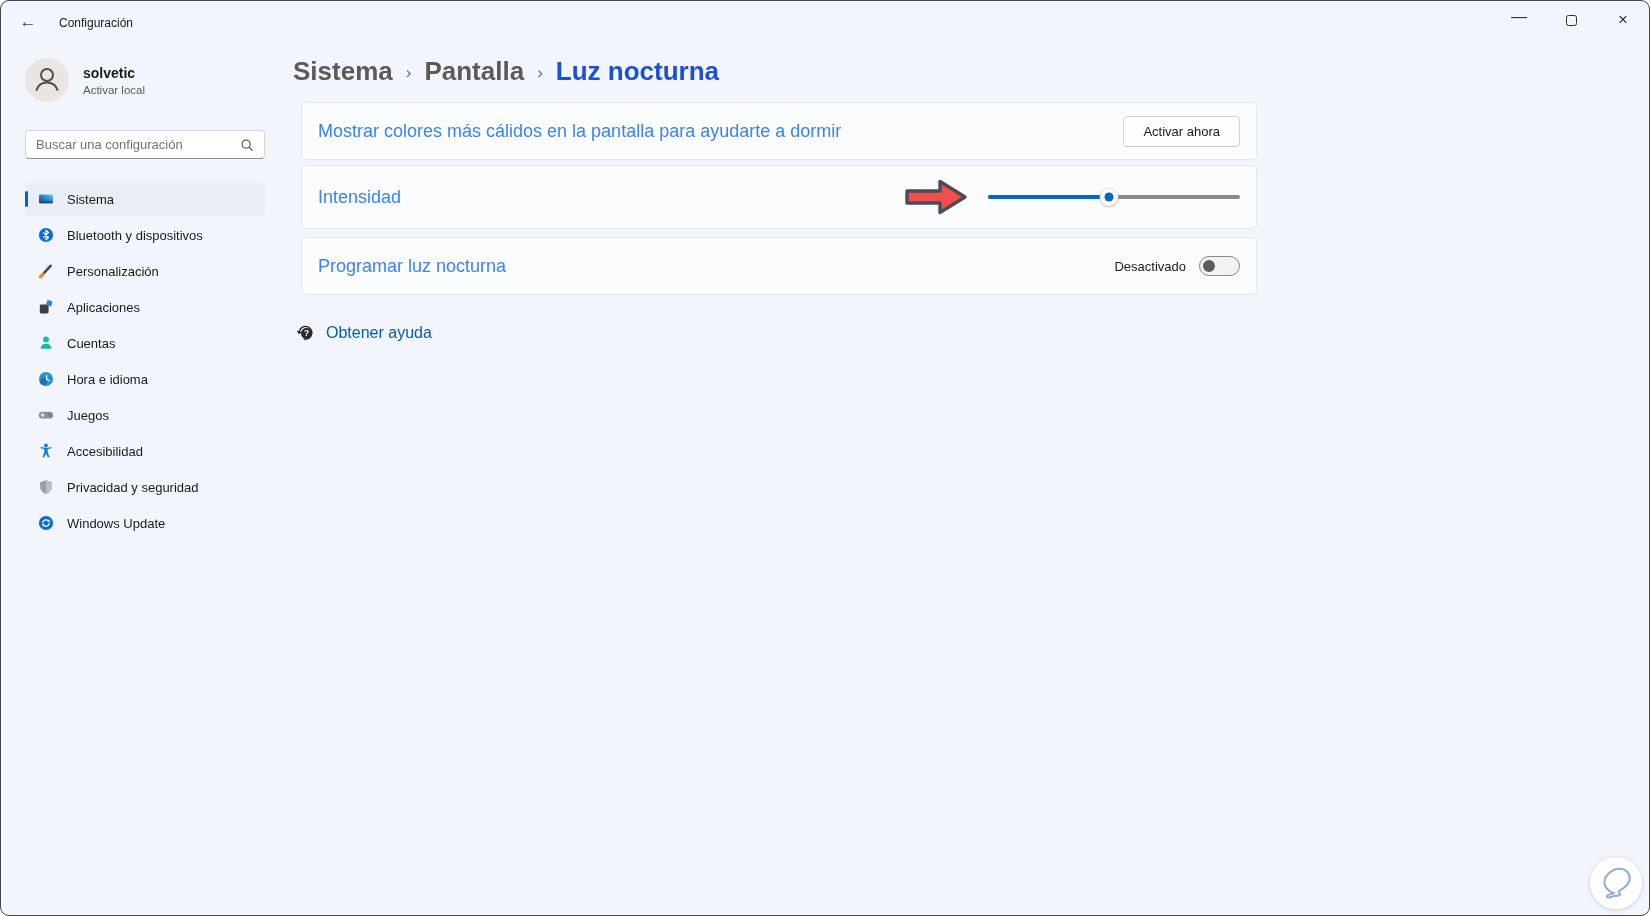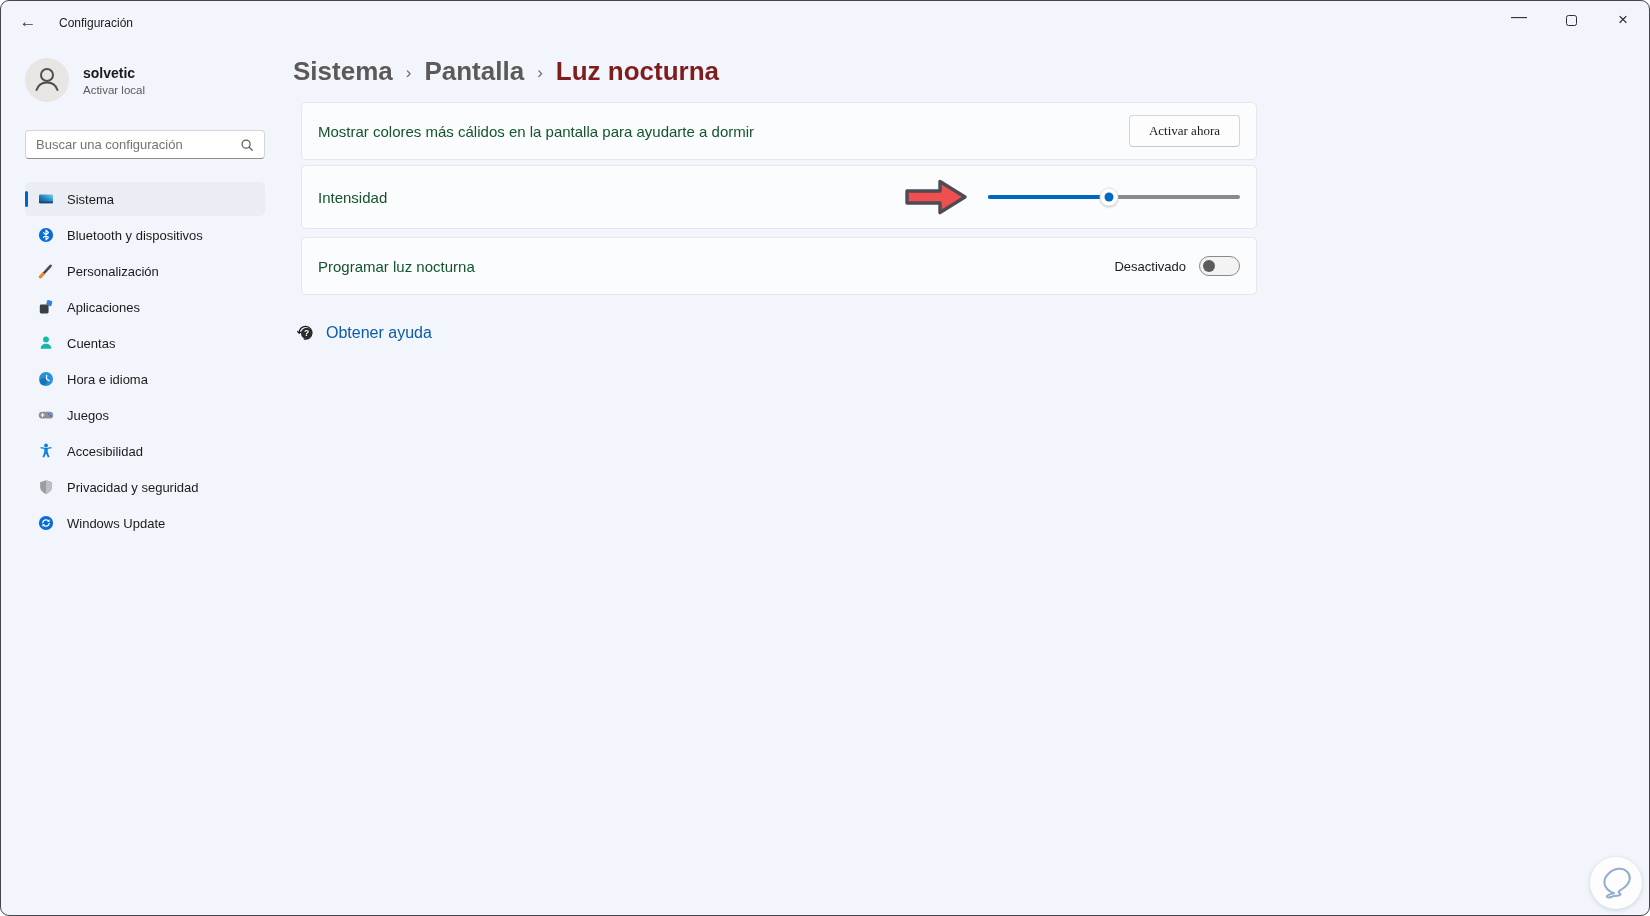--- a/index.html
+++ b/index.html
@@ -44,34 +44,34 @@
     content: ""; position: absolute; left: 0; top: 9px; width: 3px; height: 16px;
     border-radius: 3px; background: #0067c0;
   }
   .nav-icon { width: 16px; height: 16px; margin-left: 13px; flex: 0 0 16px; }
   .nav-label { margin-left: 13px; font-size: 13px; color: #1b1b1b; white-space: nowrap; }
   
   .main { position: absolute; left: 272px; top: 44px; right: 0; bottom: 0; }
   .breadcrumb { margin: 11px 0 0 20px; font-size: 26px; font-weight: 600; color: #5c5a58; display: flex; align-items: center; }
   .crumb { cursor: pointer; }
   .crumb-sep { font-size: 17px; color: #6a6a6a; margin: 2px 13px 0 13px; font-weight: 400; }
-  .crumb-current { color: #7f1d1d; cursor: default; }
+  .crumb-current { color: #1d4ed8; cursor: default; }
   .cards { margin: 15px 0 0 28px; width: 956px; }
   .card {
     background: #fbfcfe; border: 1px solid #e5e6e8; border-radius: 5px;
     display: flex; align-items: center; padding: 0 16px;
   }
-  .card-label { font-size: 15px; color: #14532d; flex: 1; }
+  .card-label { font-size: 18px; color: #3b82f6; flex: 1; }
   .card-1 { height: 58px; margin-bottom: 5px; }
   .card-2 { height: 64px; margin-bottom: 8px; }
   .card-3 { height: 58px; }
   .btn {
     background: #fdfdfd; border: 1px solid #d6d6d6; border-bottom-color: #c8c8c8;
     border-radius: 4px; font-size: 13px; color: #1b1b1b; padding: 7px 19px; cursor: pointer;
-    font-family: Liberation Serif, serif;
+    font-family: Liberation Sans, sans-serif;
   }
   .intensity-right { display: flex; align-items: center; }
   .arrow-annotation { width: 64px; height: 42px; margin-right: 20px; }
   .slider { position: relative; width: 252px; height: 20px; cursor: pointer; }
   .slider-track { position: absolute; left: 0; right: 0; top: 8px; height: 4px; border-radius: 2px; background: #8a8a8a; }
   .slider-fill { position: absolute; left: 0; top: 8px; height: 4px; border-radius: 2px; background: #0067c0; }
   .slider-thumb {
     position: absolute; top: 10px; transform: translate(-50%, -50%);
     width: 19px; height: 19px; border-radius: 50%; background: #ffffff;
     border: 1px solid #e3e3e3; box-shadow: 0 1px 2px rgba(0,0,0,0.18);

